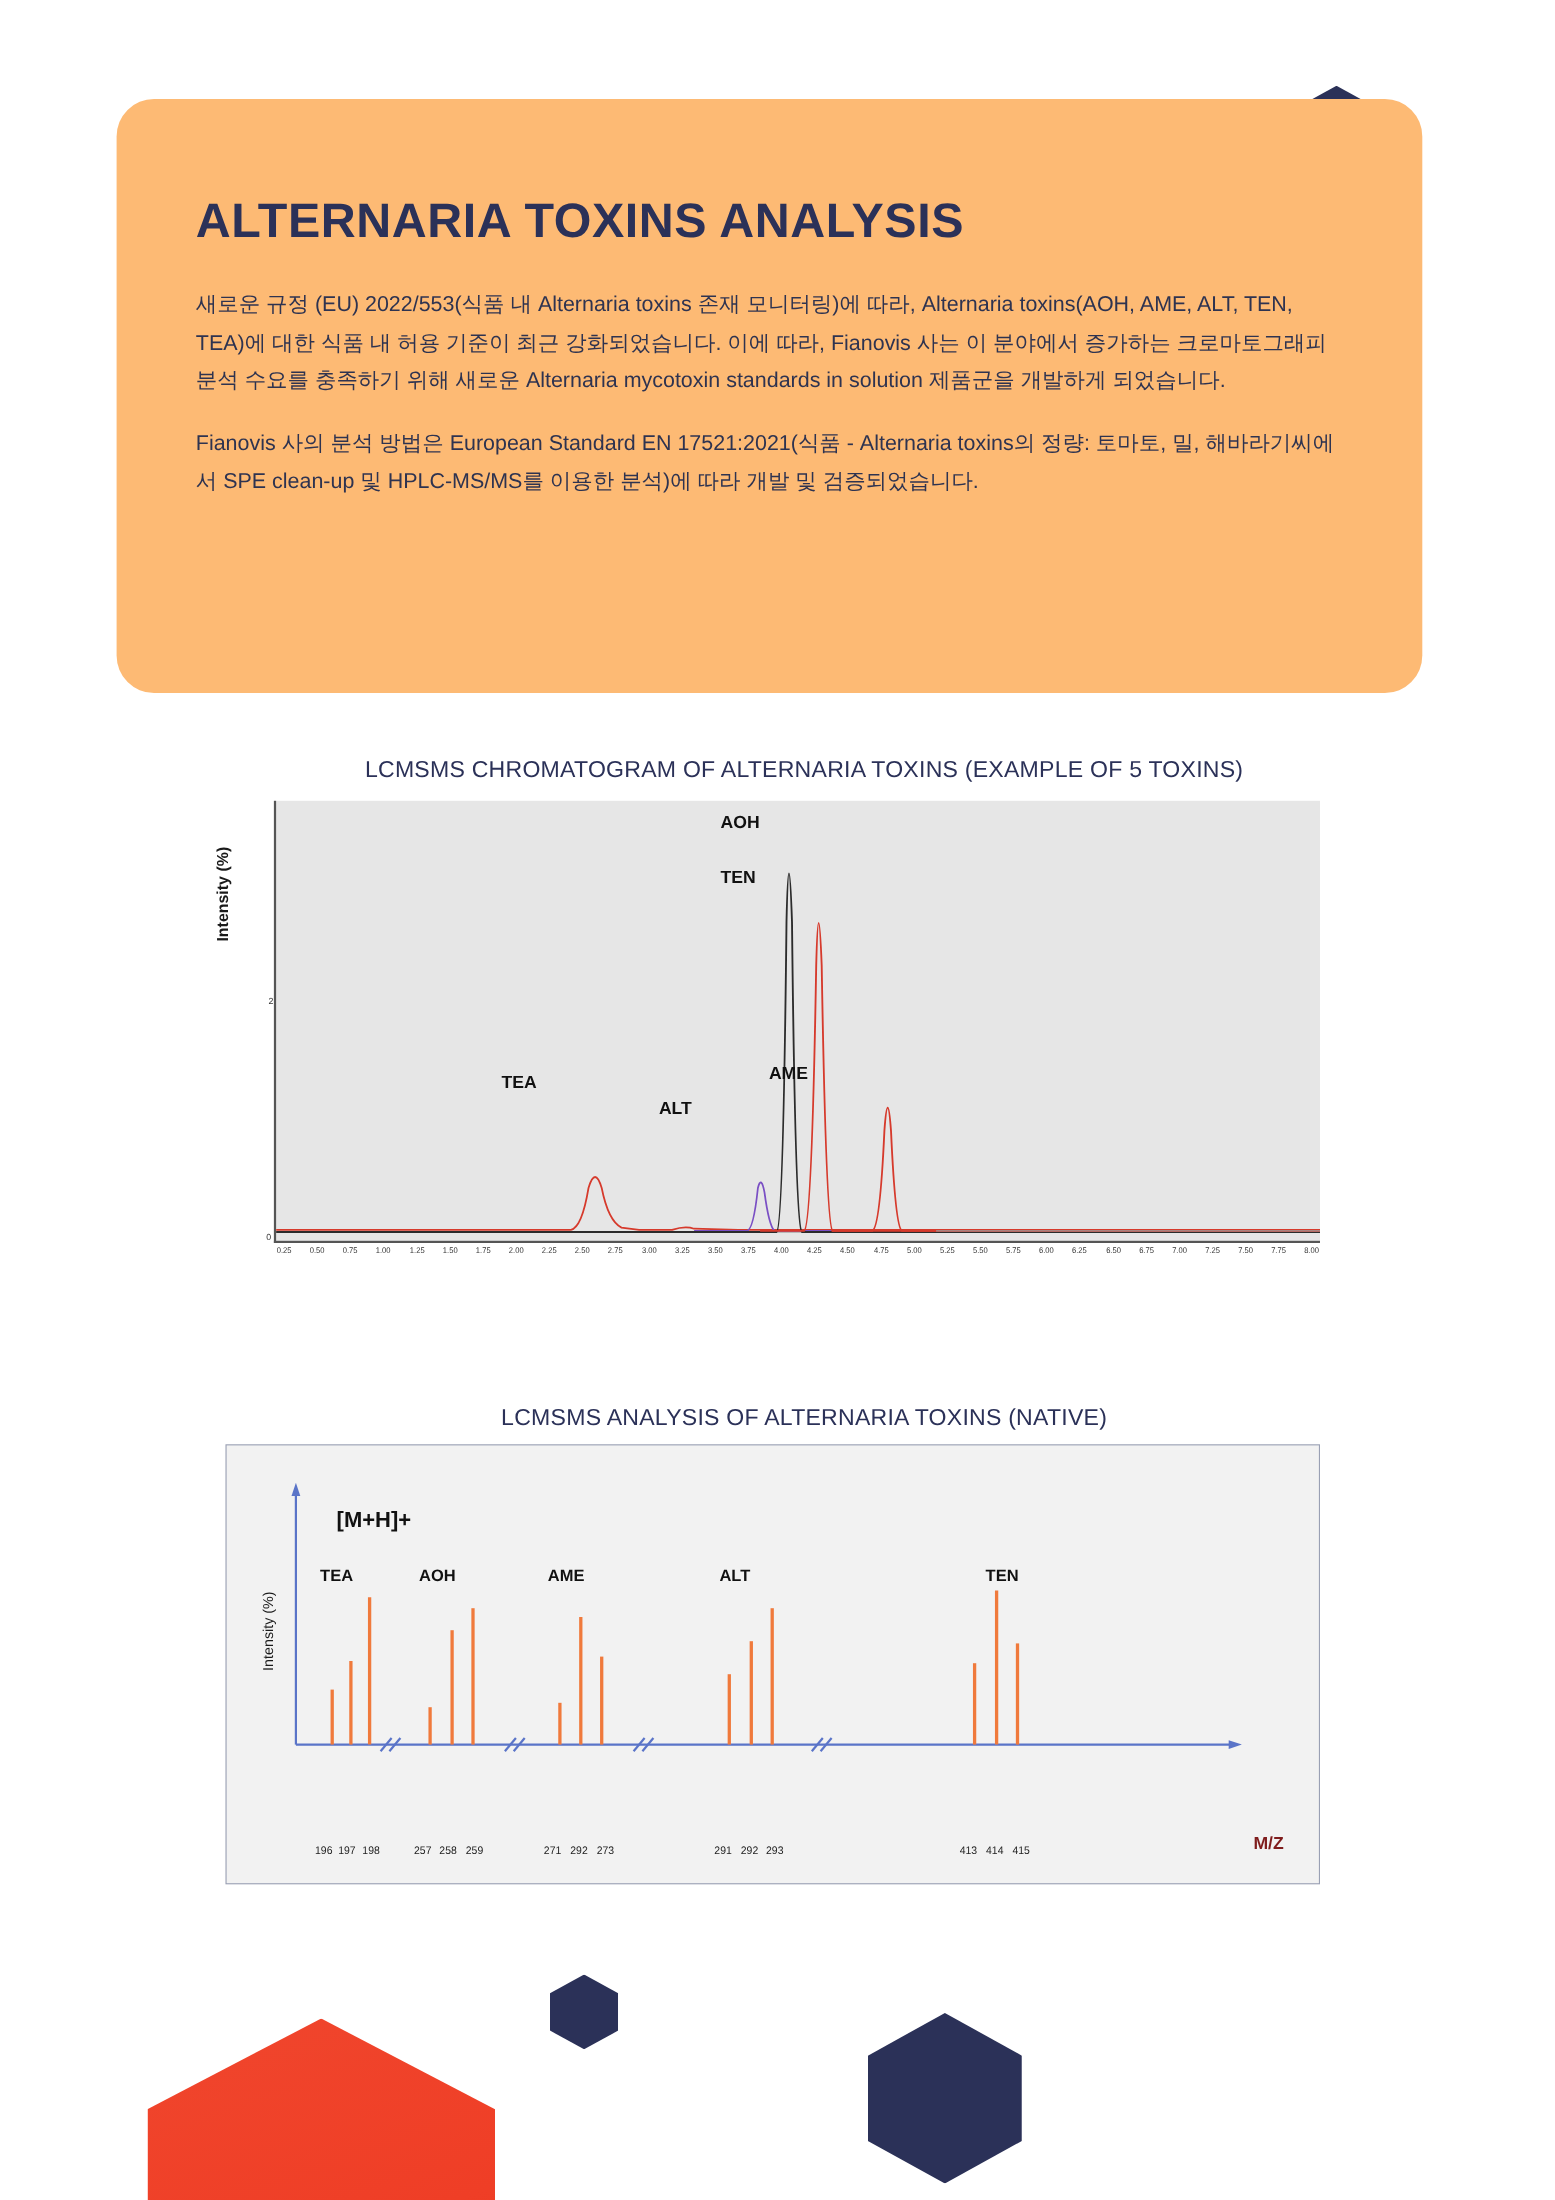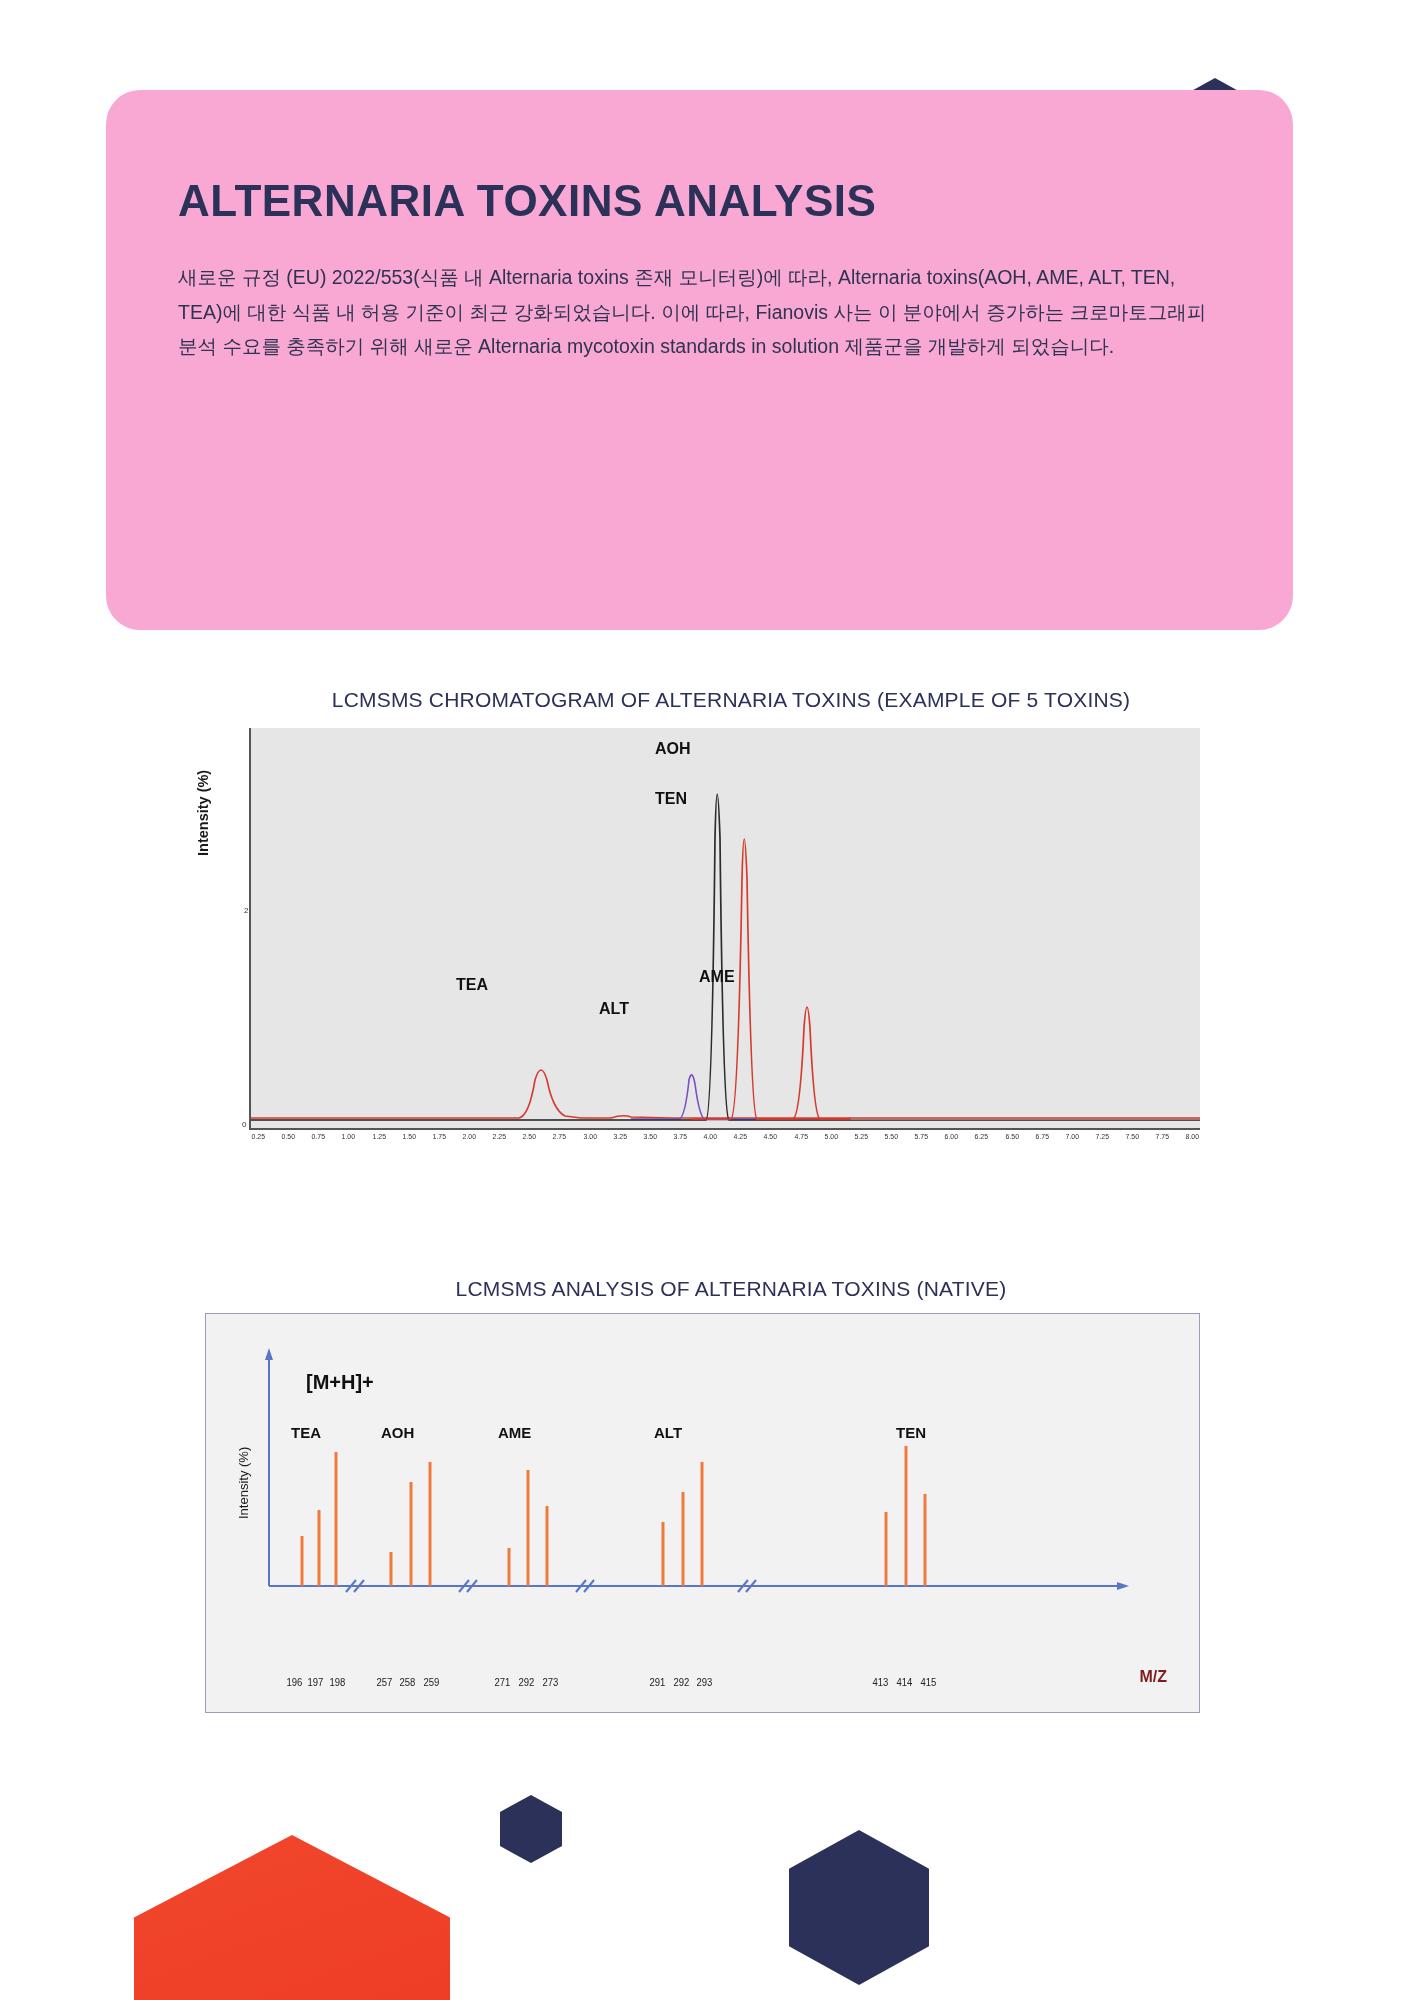--- a/index.html
+++ b/index.html
@@ -52,21 +52,21 @@
     clip-path: polygon(50% 0%, 100% 25%, 100% 75%, 50% 100%, 0% 75%, 0% 25%);
   }
 
   
   .card {
     position: absolute;
     left: 106px;
     top: 90px;
     width: 1187px;
     height: 540px;
-    background: #f9a8d4;
+    background: #fdba74;
     border-radius: 34px;
     box-sizing: border-box;
     padding: 86px 72px 0 72px;
   }
   .title {
     font-size: 44px;
     font-weight: bold;
     letter-spacing: 0.5px;
     color: #2b3158;
     margin: 0 0 34px 0;
@@ -222,20 +222,21 @@
 <body>
 
 <div class="hex hex-top-right"></div>
 <div class="hex hex-small-bottom"></div>
 <div class="hex hex-bottom-mid"></div>
 <div class="hex-orange"></div>
 
 <div class="card">
   <h1 class="title">ALTERNARIA TOXINS ANALYSIS</h1>
   <p class="para">새로운 규정 (EU) 2022/553(식품 내 Alternaria toxins 존재 모니터링)에 따라, Alternaria toxins(AOH, AME, ALT, TEN, TEA)에 대한 식품 내 허용 기준이 최근 강화되었습니다. 이에 따라, Fianovis 사는 이 분야에서 증가하는 크로마토그래피 분석 수요를 충족하기 위해 새로운 Alternaria mycotoxin standards in solution 제품군을 개발하게 되었습니다.</p>
+  <p class="para">Fianovis 사의 분석 방법은 European Standard EN 17521:2021(식품 - Alternaria toxins의 정량: 토마토, 밀, 해바라기씨에서 SPE clean-up 및 HPLC-MS/MS를 이용한 분석)에 따라 개발 및 검증되었습니다.</p>
 </div>
 
 <div class="fig-caption" id="cap1">LCMSMS CHROMATOGRAM OF ALTERNARIA TOXINS (EXAMPLE OF 5 TOXINS)</div>
 
 <div class="chrom-frame">
   <div class="ylabel">Intensity (%)</div>
   <div class="axis-zero">0</div>
   <div class="axis-mid">2</div>
 
   <div class="chrom-plot">

